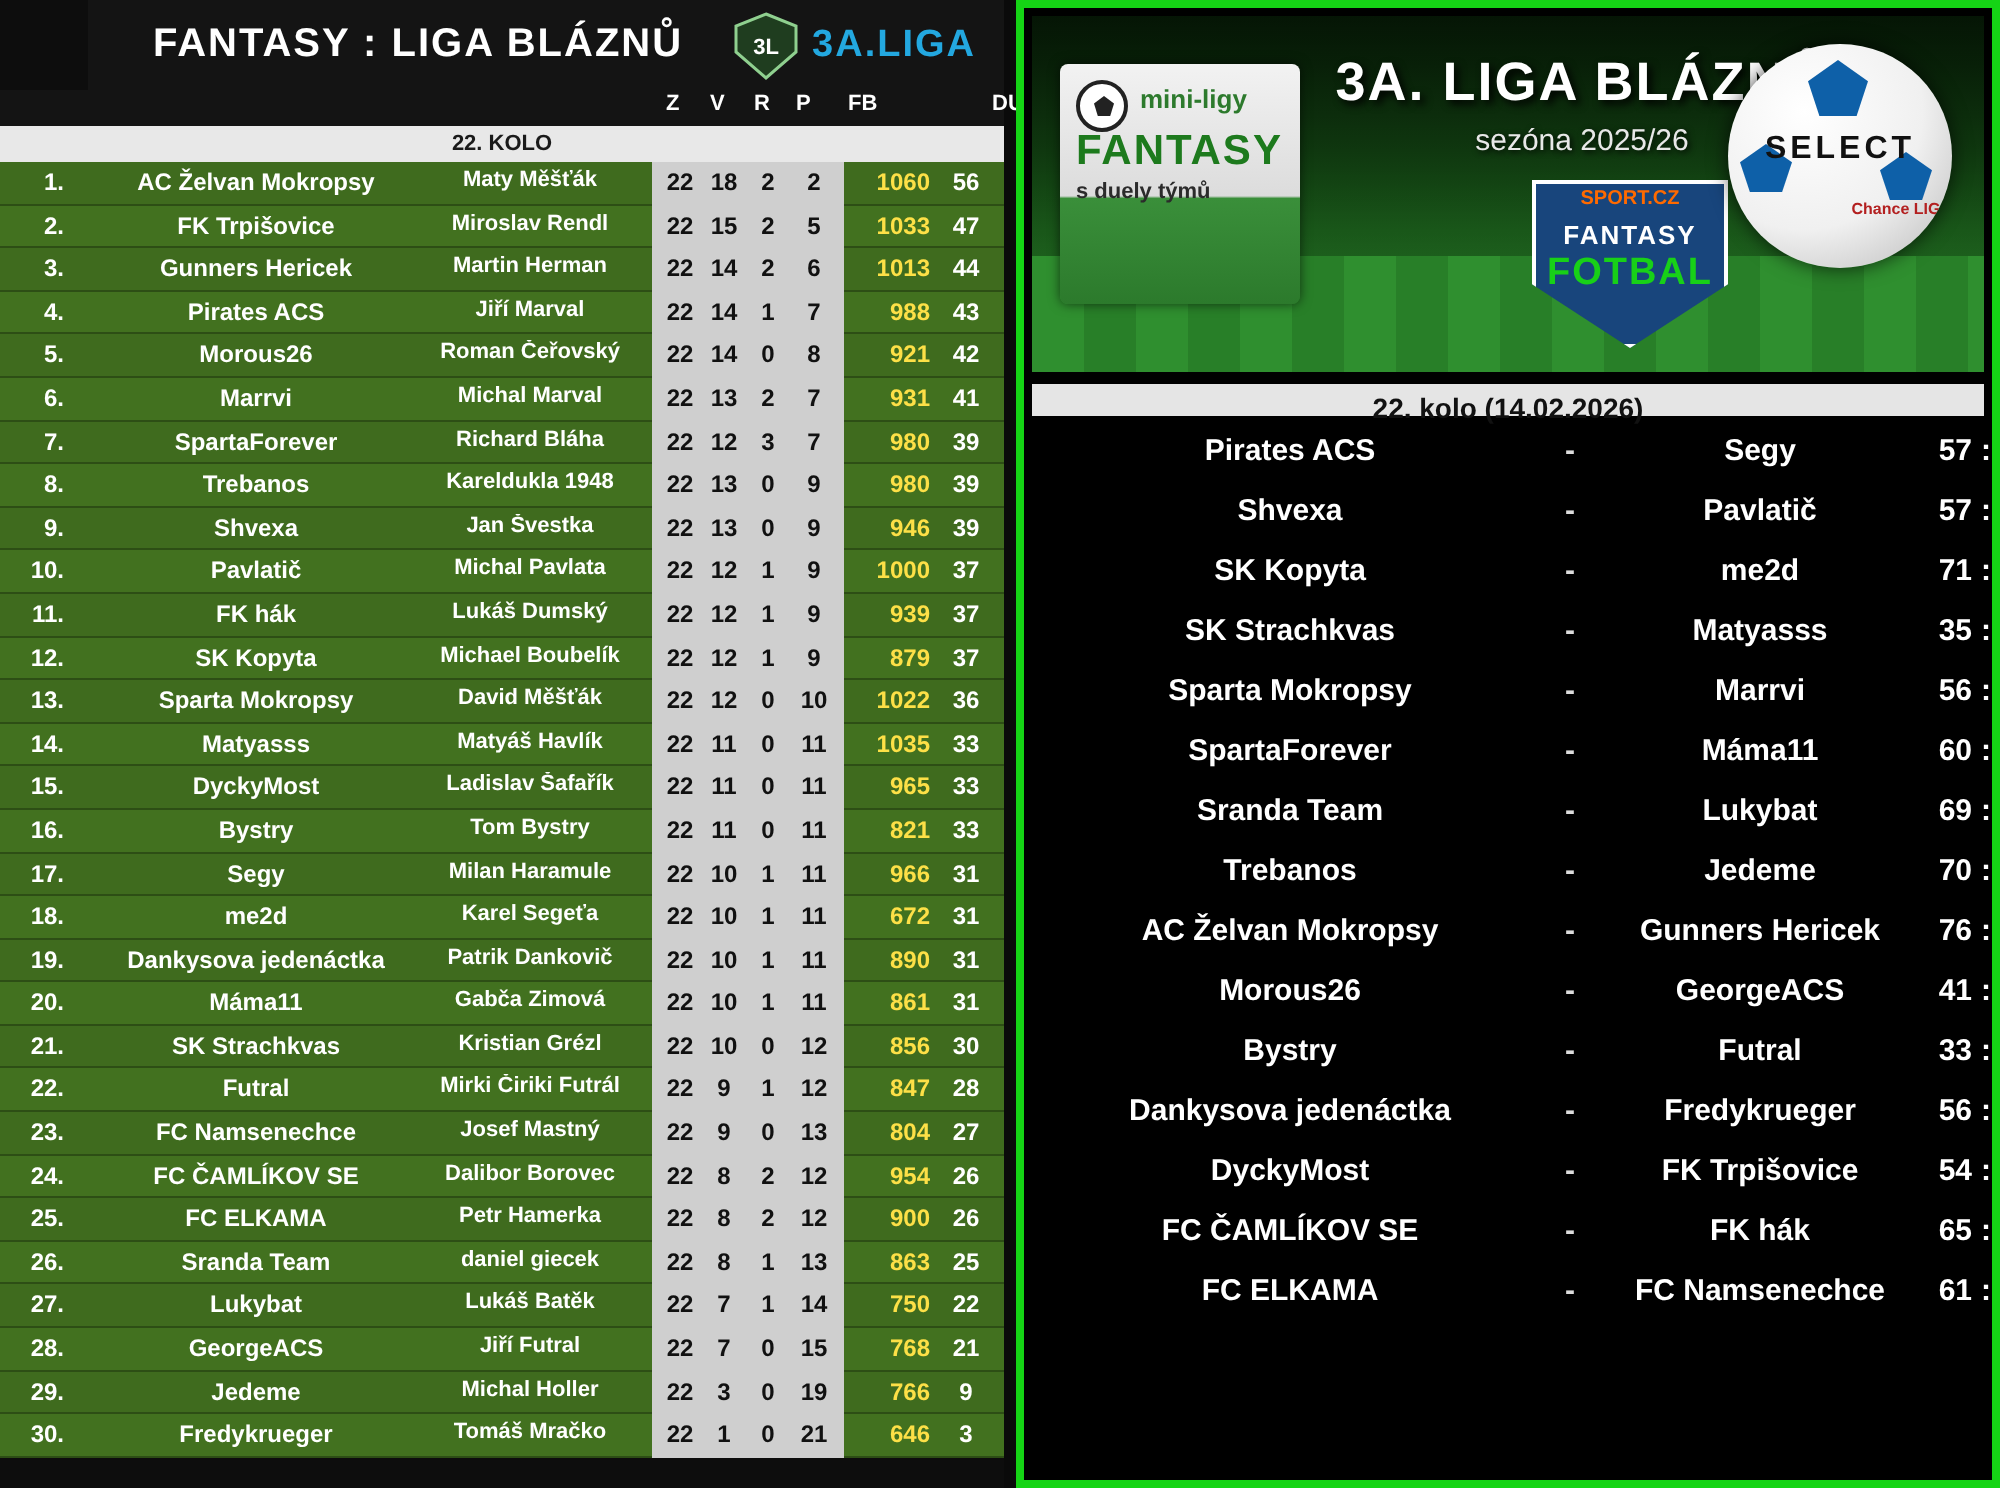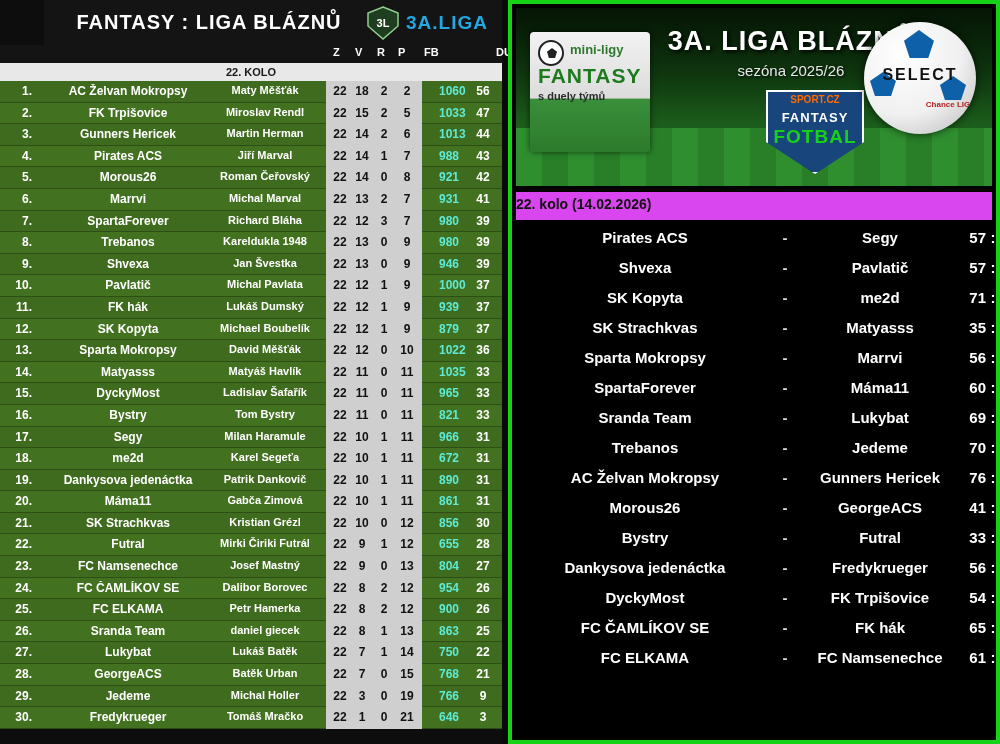--- a/index.html
+++ b/index.html
@@ -98,21 +98,21 @@
   .stats-bg {
     position: absolute;
     left: 326px; top: 0;
     width: 96px; height: 21.6px;
     background: #cfcfcf;
   }
   .c-z { left: 330px; width: 20px; text-align: center; color: #111; }
   .c-v { left: 352px; width: 20px; text-align: center; color: #111; }
   .c-r { left: 374px; width: 20px; text-align: center; color: #111; }
   .c-p { left: 396px; width: 22px; text-align: center; color: #111; }
-  .c-fb { left: 439px; width: 44px; text-align: left; color: #5eead4; }
+  .c-fb { left: 421px; width: 44px; text-align: right; color: #fde047; }
   .c-du { left: 468px; width: 30px; text-align: center; color: #fff; }
 
   
   #right {
     position: absolute;
     left: 508px; top: 0;
     width: 492px; height: 744px;
     background: #000;
     border-left: 4px solid #15d415;
     border-right: 4px solid #15d415;
@@ -228,25 +228,26 @@
     position: absolute; left: 0; top: 44px; width: 112px; text-align: center;
     color: #111; font-size: 16px; font-weight: bold; letter-spacing: 2px;
   }
   .ball .ball-sub {
     position: absolute; left: 0; top: 78px; width: 112px; text-align: right;
     color: #b32020; font-size: 8px; font-weight: bold;
   }
 
   .round-bar {
     margin: 6px 4px 0 4px;
-    height: 28px;
-    background: #d946ef;
+    height: 16px;
+    background: #e5e5e5;
     color: #111;
     font-size: 14px;
     font-weight: bold;
+    text-align: center;
     line-height: 24px;
   }
   .matches { margin: 4px 4px 0 4px; }
   .match {
     position: relative;
     height: 30px;
     color: #fff;
     font-size: 15px;
     font-weight: bold;
   }
@@ -540,21 +541,21 @@
         </div>
         <div class="row alt">
           <div class="stats-bg"></div>
           <span class="cell c-rank">22.</span>
           <span class="cell c-team">Futral</span>
           <span class="cell c-owner">Mirki Čiriki Futrál</span>
           <span class="cell c-z">22</span>
           <span class="cell c-v">9</span>
           <span class="cell c-r">1</span>
           <span class="cell c-p">12</span>
-          <span class="cell c-fb">655</span>
+          <span class="cell c-fb">847</span>
           <span class="cell c-du">28</span>
         </div>
         <div class="row">
           <div class="stats-bg"></div>
           <span class="cell c-rank">23.</span>
           <span class="cell c-team">FC Namsenechce</span>
           <span class="cell c-owner">Josef Mastný</span>
           <span class="cell c-z">22</span>
           <span class="cell c-v">9</span>
           <span class="cell c-r">0</span>
@@ -607,21 +608,21 @@
           <span class="cell c-v">7</span>
           <span class="cell c-r">1</span>
           <span class="cell c-p">14</span>
           <span class="cell c-fb">750</span>
           <span class="cell c-du">22</span>
         </div>
         <div class="row alt">
           <div class="stats-bg"></div>
           <span class="cell c-rank">28.</span>
           <span class="cell c-team">GeorgeACS</span>
-          <span class="cell c-owner">Batěk Urban</span>
+          <span class="cell c-owner">Jiří Futral</span>
           <span class="cell c-z">22</span>
           <span class="cell c-v">7</span>
           <span class="cell c-r">0</span>
           <span class="cell c-p">15</span>
           <span class="cell c-fb">768</span>
           <span class="cell c-du">21</span>
         </div>
         <div class="row">
           <div class="stats-bg"></div>
           <span class="cell c-rank">29.</span>

